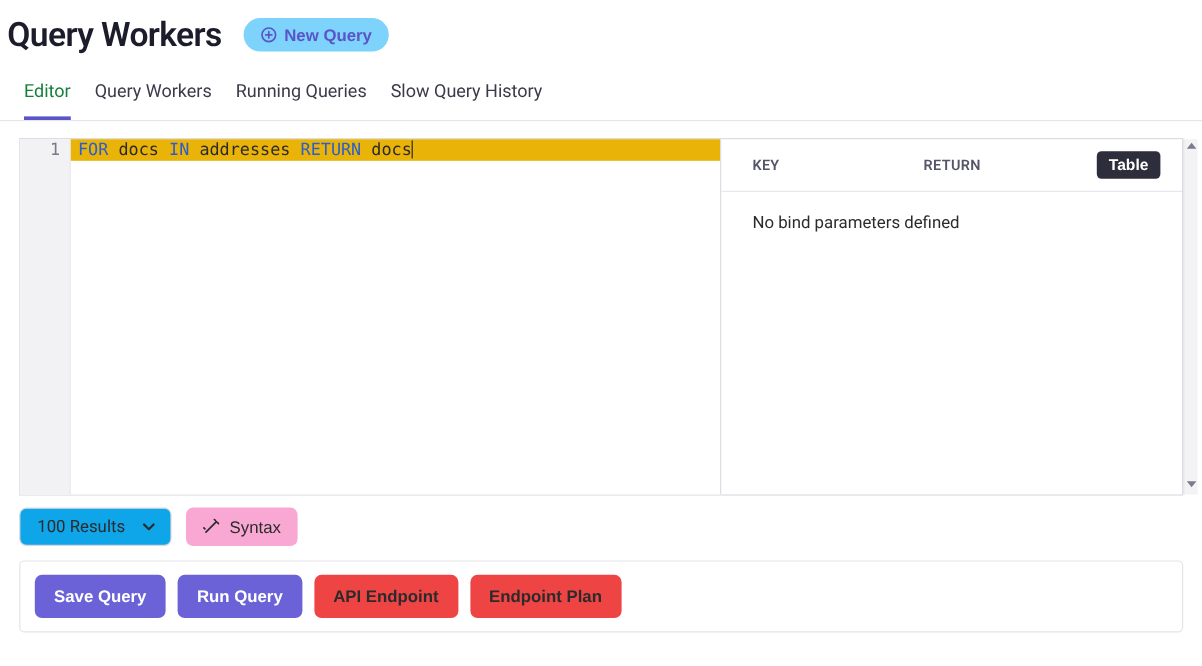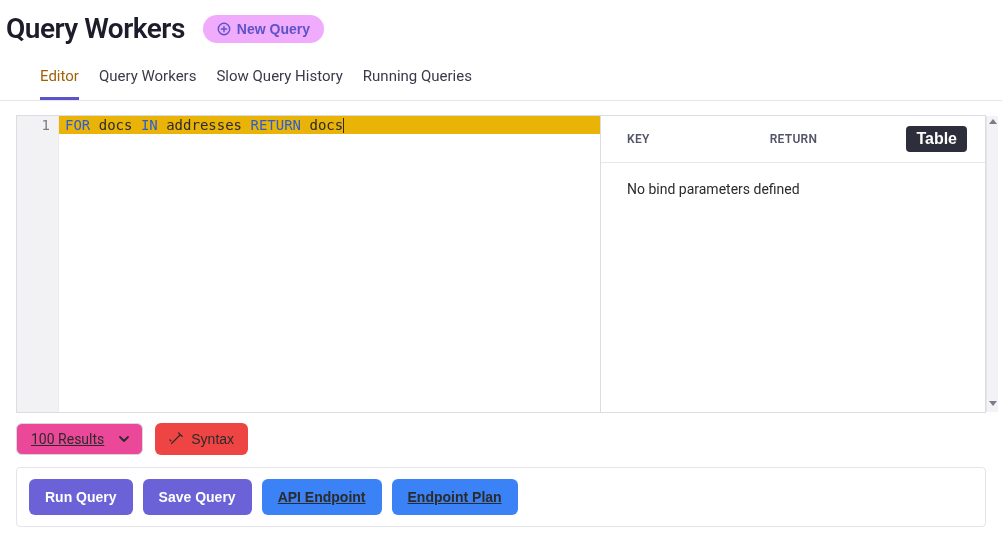--- a/index.html
+++ b/index.html
@@ -22,21 +22,21 @@
   .page-title {
     font-size: 28px;
     font-weight: 600;
     color: #1c1c2b;
     letter-spacing: -0.5px;
   }
   .new-query-btn {
     display: inline-flex;
     align-items: center;
     gap: 6px;
-    background: #f0abfc;
+    background: #7dd3fc;
     color: #5b53c7;
     border: none;
     border-radius: 16px;
     padding: 6px 14px;
     font-size: 14px;
     font-weight: 600;
     cursor: pointer;
   }
   .new-query-btn svg { width: 14px; height: 14px; }
 
@@ -47,23 +47,22 @@
     border-bottom: 1px solid #e4e4ea;
   }
   .tab {
     padding: 14px 0 12px 0;
     font-size: 15px;
     color: #3a3a4a;
     cursor: pointer;
     border-bottom: 3px solid transparent;
   }
   .tab.active {
-    color: #a16207;
+    color: #15803d;
     border-bottom-color: #5b53c7;
-    margin-left: 20px;
   }
 
   .workspace {
     padding: 14px 16px 0 16px;
   }
 
   .editor-row {
     display: flex;
     border: 1px solid #dcdce3;
     background: #ffffff;
@@ -127,21 +126,21 @@
     font-weight: 600;
     letter-spacing: 0.3px;
   }
   .bind-header .cols { display:flex; gap:120px; }
   .table-pill {
     background: #2d2d3b;
     color: #ffffff;
     border: none;
     border-radius: 4px;
     padding: 4px 10px;
-    font-size: 16px;
+    font-size: 13px;
     font-weight:600;
     cursor: pointer;
   }
   .bind-body {
     padding: 18px 26px;
     font-size: 14px;
     color: #2b2b2b;
   }
 
   .scroll-track {
@@ -169,36 +168,35 @@
     display: flex;
     gap: 12px;
     margin-top: 10px;
     align-items: center;
   }
   .results-select {
     display: inline-flex;
     align-items: center;
     gap: 14px;
     border: 1px solid #d7d7e0;
-    background: #ec4899;
+    background: #0ea5e9;
     border-radius: 6px;
     padding: 7px 12px 7px 14px;
     font-size: 14px;
     color: #2b2b2b;
     cursor: pointer;
-    text-decoration: underline;
   }
   .results-select svg { width: 12px; height: 12px; }
 
   .syntax-btn {
     display: inline-flex;
     align-items: center;
     gap: 8px;
     border: none;
-    background: #ef4444;
+    background: #f9a8d4;
     border-radius: 6px;
     padding: 8px 14px;
     font-size: 14px;
     color: #2b2b2b;
     font-weight: 500;
     cursor: pointer;
   }
   .syntax-btn svg { width: 14px; height: 14px; }
 
   .actions-row {
@@ -215,44 +213,43 @@
     padding: 10px 16px;
     font-size: 14px;
     font-weight: 600;
     cursor: pointer;
   }
   .btn-primary {
     background: #6a62d6;
     color: #ffffff;
   }
   .btn-secondary {
-    background: #3b82f6;
+    background: #ef4444;
     color: #2b2b2b;
-    text-decoration: underline;
   }
 </style>
 </head>
 <body>
 
 <div class="header-row">
   <h1 class="page-title">Query Workers</h1>
   <button class="new-query-btn">
     <svg viewBox="0 0 16 16">
       <circle cx="8" cy="8" r="6.5" fill="none" stroke="#5b53c7" stroke-width="1.6"></circle>
       <path d="M8 5v6M5 8h6" stroke="#5b53c7" stroke-width="1.6" stroke-linecap="round"></path>
     </svg>
     <span>New Query</span>
   </button>
 </div>
 
 <div class="tabs">
   <div class="tab active">Editor</div>
   <div class="tab">Query Workers</div>
+  <div class="tab">Running Queries</div>
   <div class="tab">Slow Query History</div>
-  <div class="tab">Running Queries</div>
 </div>
 
 <div class="workspace">
 
   <div class="editor-row">
 
     <div class="code-pane">
       <div class="gutter">
         <div class="ln">1</div>
       </div>
@@ -288,19 +285,19 @@
     </div>
     <button class="syntax-btn">
       <svg viewBox="0 0 16 16">
         <path d="M3 13L13 3M11 1l1 1M14 4l1 1M2 10l-1-1" stroke="#2b2b2b" stroke-width="1.6" stroke-linecap="round"></path>
       </svg>
       <span>Syntax</span>
     </button>
   </div>
 
   <div class="actions-row">
+    <button class="btn btn-primary">Save Query</button>
     <button class="btn btn-primary">Run Query</button>
-    <button class="btn btn-primary">Save Query</button>
     <button class="btn btn-secondary">API Endpoint</button>
     <button class="btn btn-secondary">Endpoint Plan</button>
   </div>
 
 </div>
 
 </body></html>

